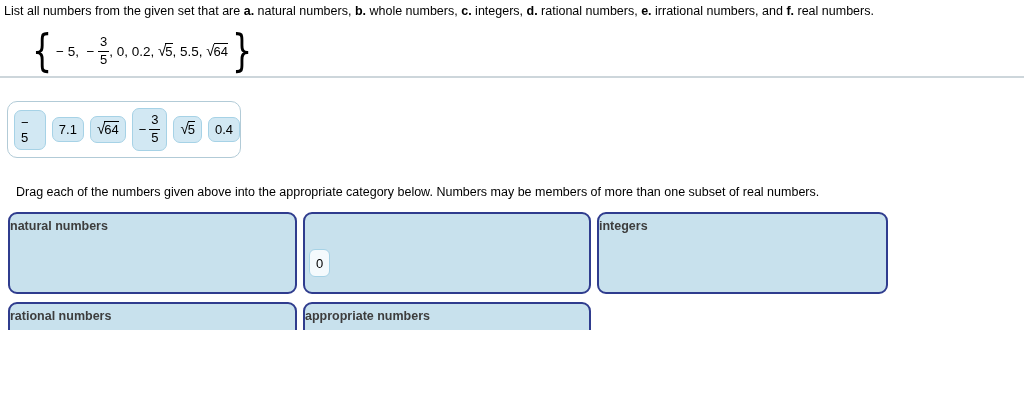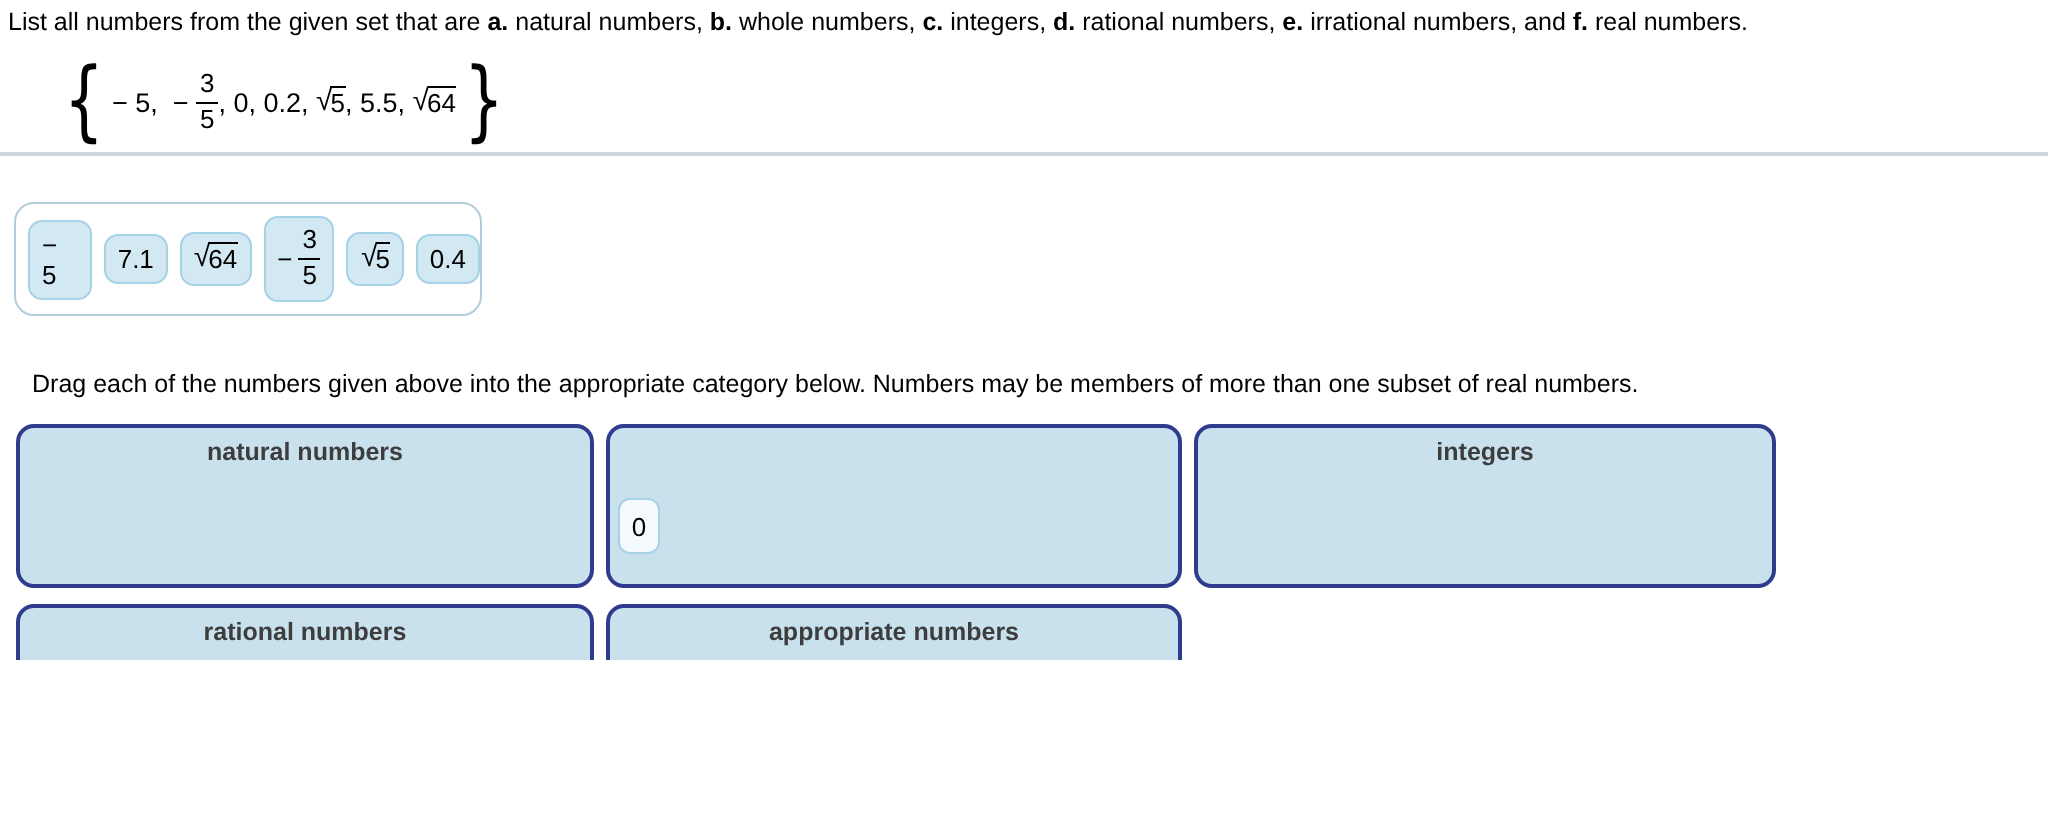--- a/index.html
+++ b/index.html
@@ -61,21 +61,21 @@
   .grid {
     position:absolute; left:8px; top:212px; width:881px;
     display:grid; grid-template-columns:289px 288px 291px;
     column-gap:6px; row-gap:8px;
   }
   .cat-box {
     height:82px; background:#c8e1ed; border:2px solid #2f3c8e;
     border-radius:9px; position:relative;
   }
   .cat-label {
-    display:block; text-align:center; font-weight:bold; font-size:12.5px;
+    display:block; text-align:left; font-weight:bold; font-size:12.5px;
     color:#3d3d3d; margin-top:5px;
   }
   .placed-chip {
     position:absolute; left:4px; top:35px; width:21px; height:28px;
     background:#f4fafd; border:1.5px solid #a6d2e6; border-radius:6px;
     display:flex; align-items:center; justify-content:center;
     font-size:13px; color:#000; cursor:grab;
   }
 </style>
 </head>

